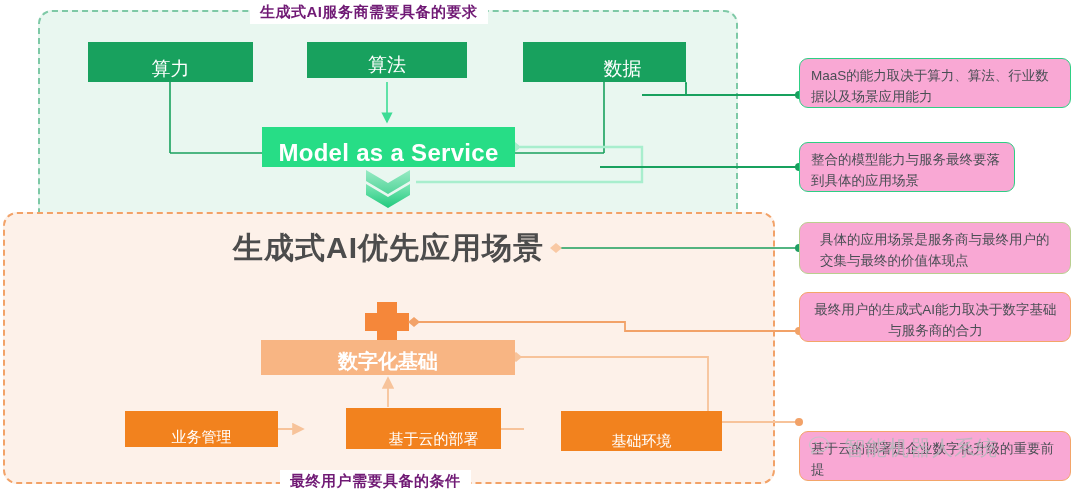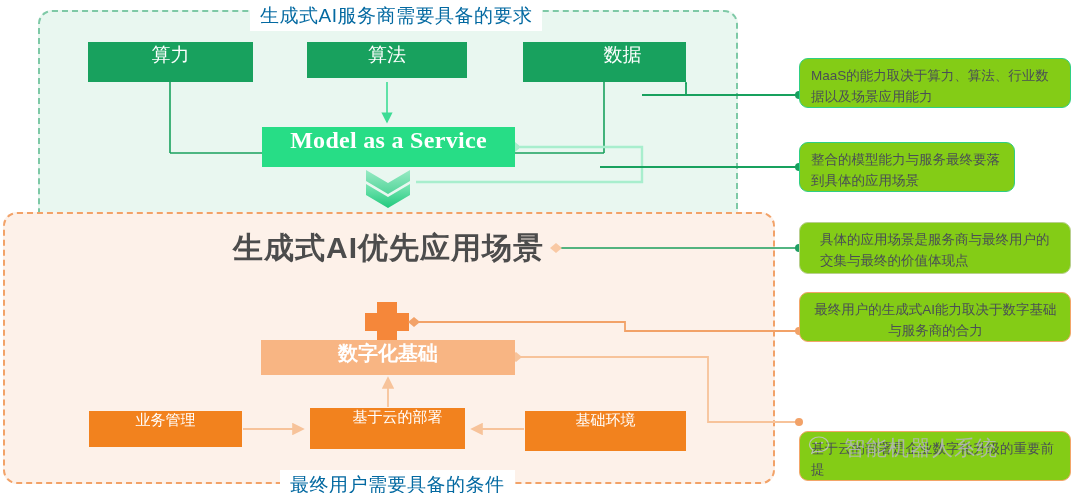--- a/index.html
+++ b/index.html
@@ -15,38 +15,38 @@
   }
   #orange-region{
     left:3px;top:212px;width:772px;height:272px;
     border:2px dashed #f2a268;border-radius:14px;
     background:#fdf1e9;
   }
 
   
   .region-title{
     position:absolute;z-index:9;
-    font-weight:normal;font-size:19px;color:#0369a1;
+    font-weight:bold;font-size:15px;color:#701a75;
     letter-spacing:0.5px;white-space:nowrap;padding:2px 10px;
   }
   #green-title{left:250px;top:1px;background:#ffffff;}
   #orange-title{left:280px;top:470px;background:#ffffff;}
 
   
   #links{position:absolute;left:0;top:0;width:1080px;height:493px;}
 
   
   .box{
     position:absolute;box-sizing:border-box;
-    display:flex;align-items:flex-start;justify-content:center;
-    color:#ffffff;text-align:center;z-index:6;font-family:Liberation Serif, serif;
+    display:flex;align-items:flex-end;justify-content:center;
+    color:#ffffff;text-align:center;z-index:6;
   }
   .g-dark{background:#18a15e;font-size:19px;}
   .g-bright{background:#27dd86;font-size:24px;font-weight:bold;letter-spacing:.3px;}
-  .o-dark{background:#f2821e;font-size:15px;}
+  .o-dark{background:#f2821e;font-size:15px;margin-left:36px;}
   .o-light{background:#f8b583;font-size:20px;font-weight:bold;}
 
   #b-suanli{left:88px;top:42px;width:165px;height:40px;}
   #b-suanfa{left:307px;top:42px;width:160px;height:36px;}
   #b-shuju{left:523px;top:42px;width:163px;height:40px;padding-left:36px;}
   #b-maas  {left:262px;top:127px;width:253px;height:40px;}
 
   #b-shuzi {left:261px;top:340px;width:254px;height:35px;}
   #b-ywgl  {left:89px;top:411px;width:153px;height:36px;}
   #b-jyy   {left:310px;top:408px;width:155px;height:41px;padding-left:20px;}
@@ -55,21 +55,21 @@
   
   #headline{
     position:absolute;left:233px;top:228px;z-index:7;
     font-size:30px;font-weight:bold;color:#4c4c4c;white-space:nowrap;
     letter-spacing:1px;
   }
 
   
   .callout{
     position:absolute;box-sizing:border-box;z-index:8;
-    border-radius:9px;background:#84cc16;
+    border-radius:9px;background:#f9a8d4;
     font-size:13.5px;line-height:1.55;color:#4a4f55;
     padding:7px 10px 7px 11px;
   }
   .co-green{border:1.6px solid #2ecf84;}
   .co-grad{border:1.6px solid #b9cf8f;}
   .co-orange{border:1.6px solid #f3a569;}
 
   #co1{left:799px;top:58px;width:272px;height:50px;}
   #co2{left:799px;top:142px;width:216px;height:50px;}
   #co3{left:799px;top:222px;width:272px;height:52px;padding-left:20px;}

